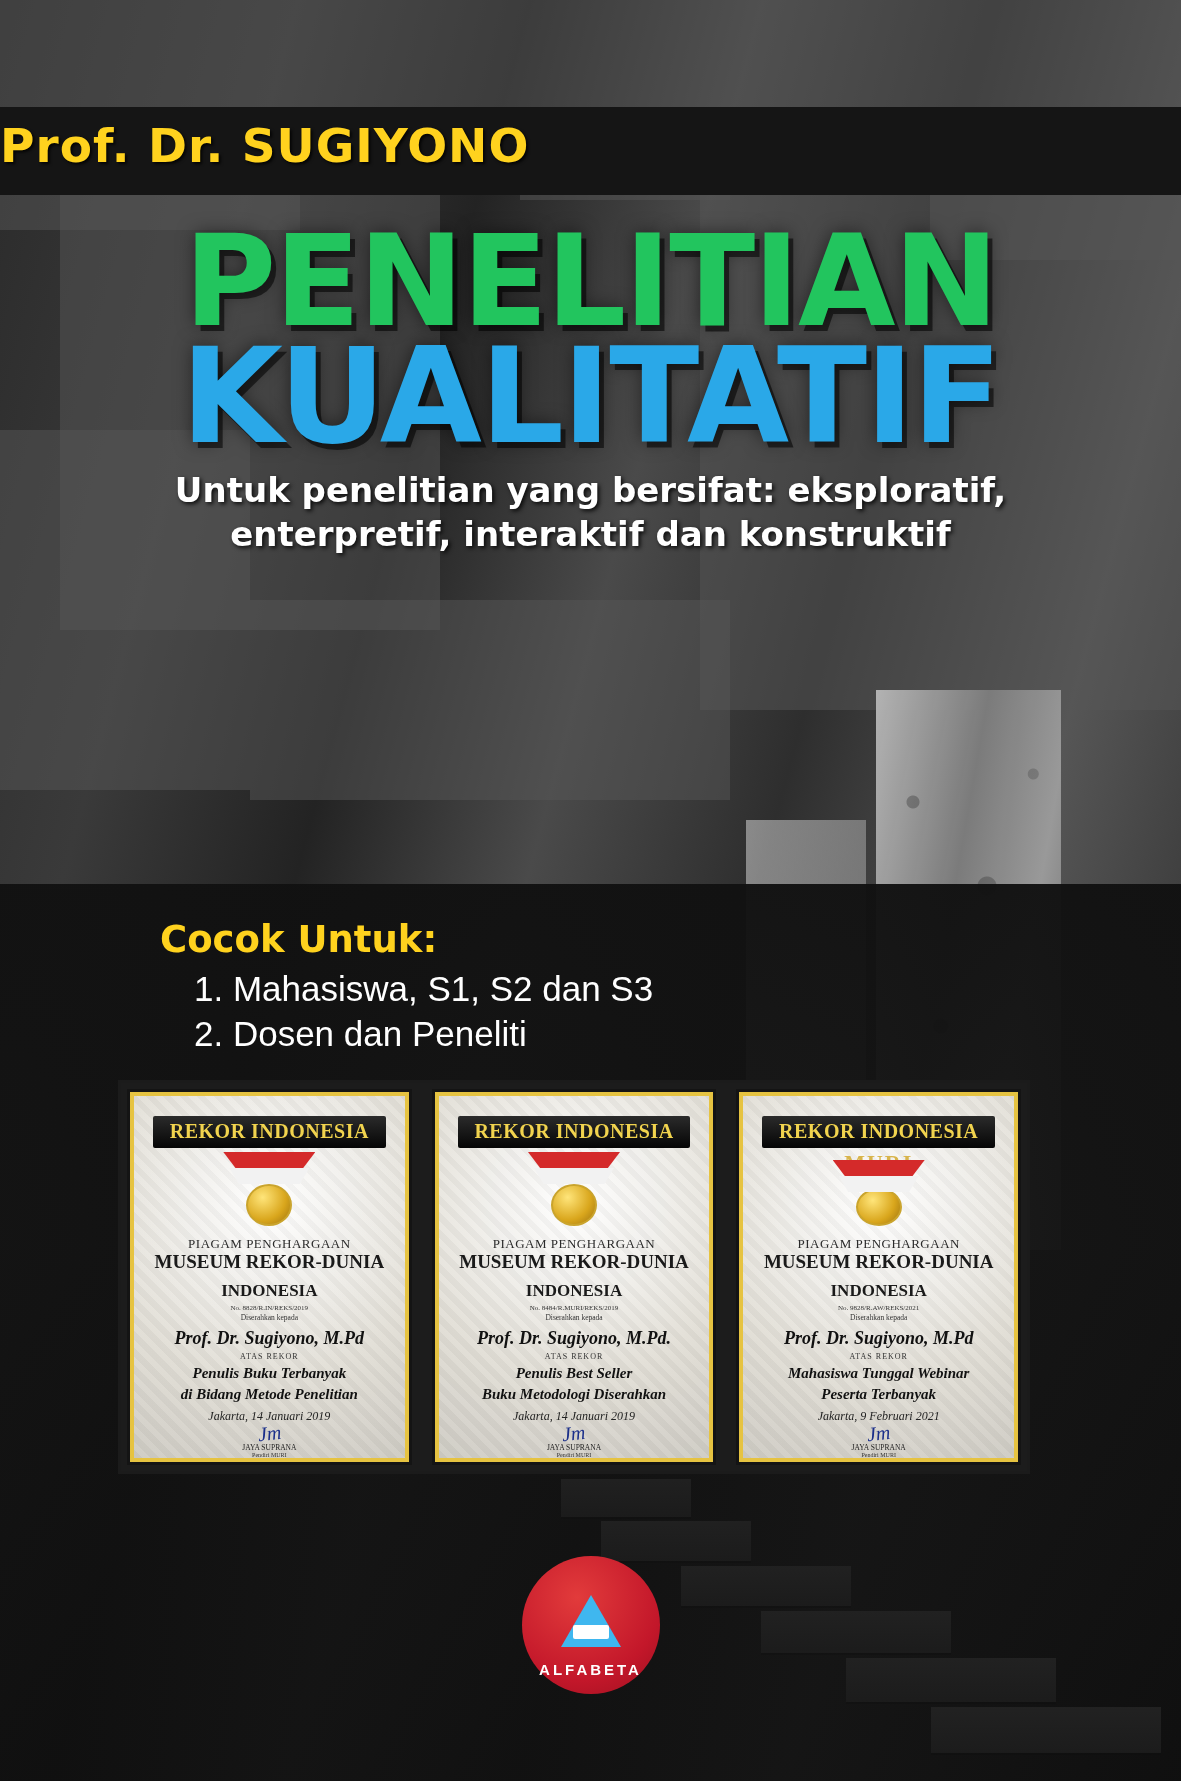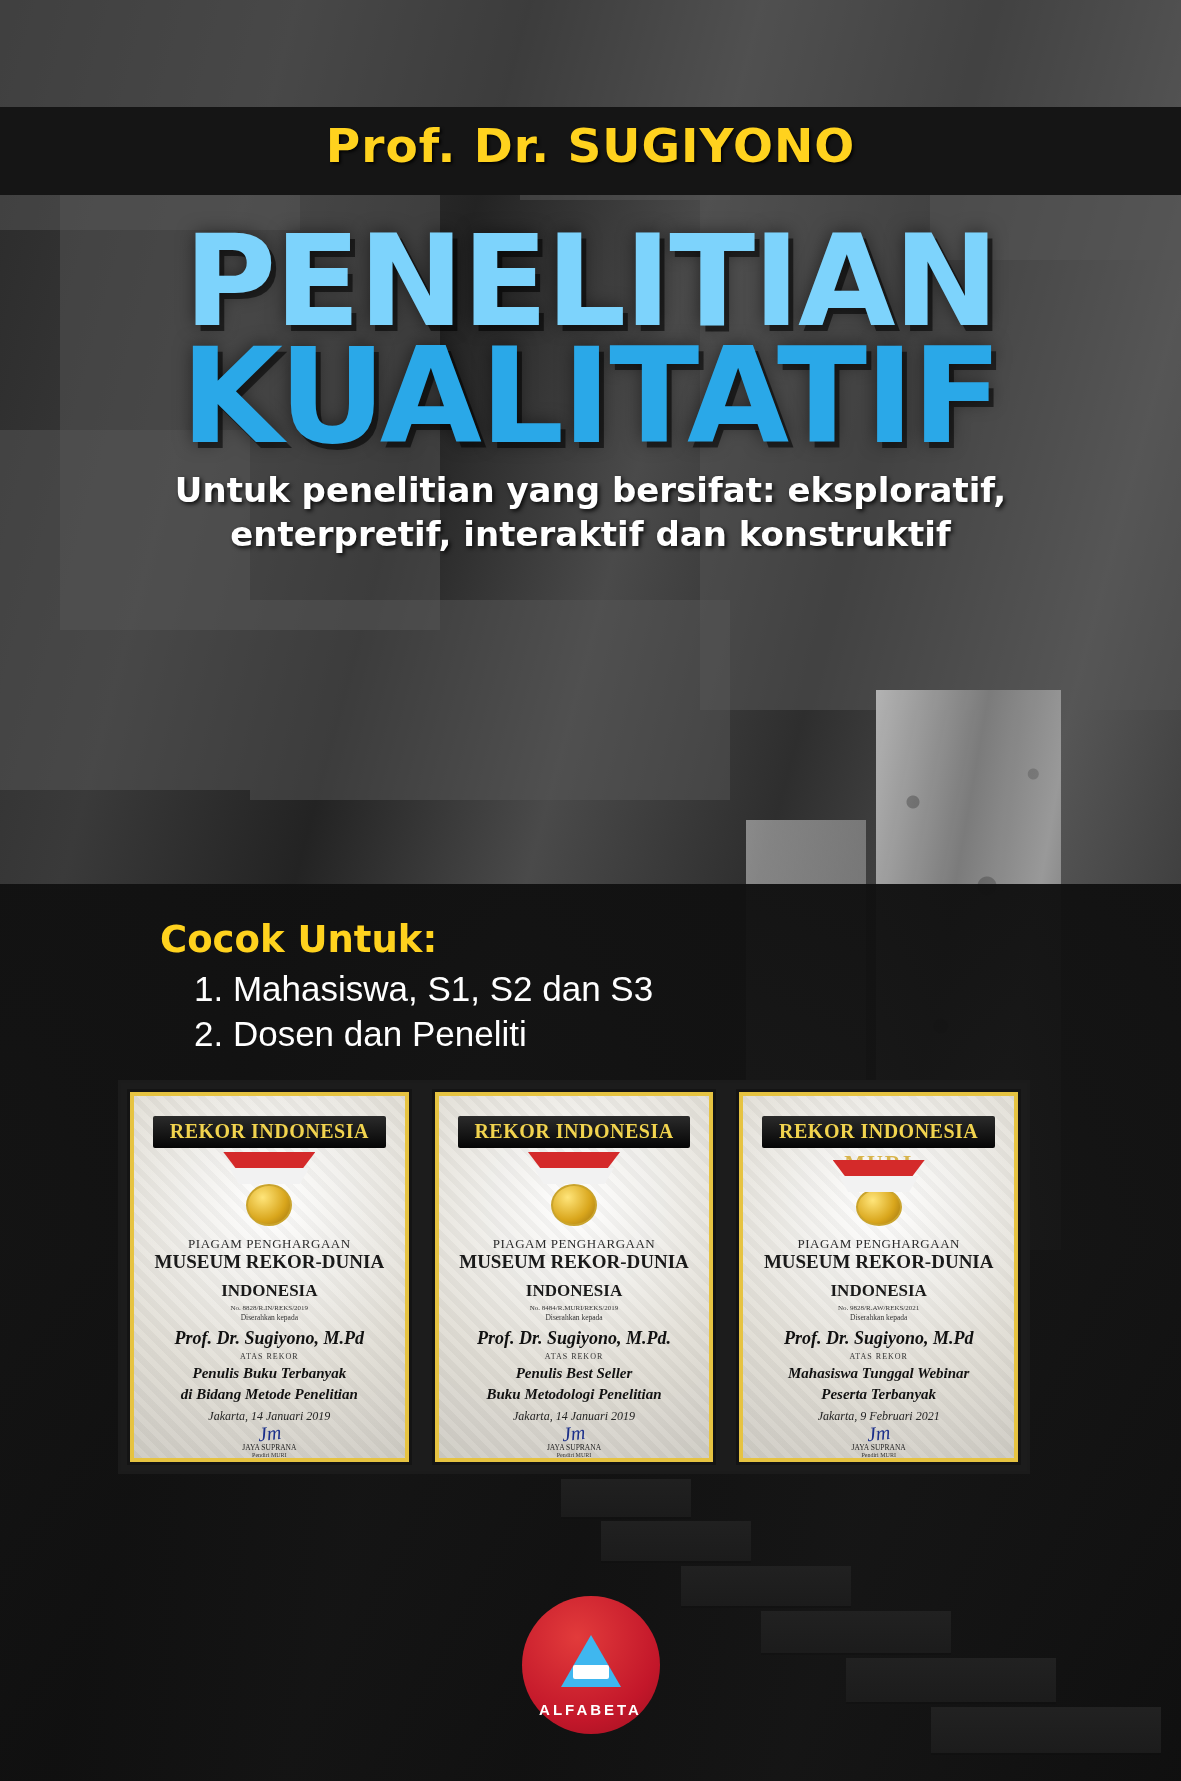--- a/index.html
+++ b/index.html
@@ -79,21 +79,21 @@
     background: #151515;
   }
   .band-bottom {
     position: absolute; left: 0; top: 884px; width: 100%; height: 897px;
     background: linear-gradient(180deg, rgba(17,17,17,.97) 0%, rgba(17,17,17,.93) 40%, rgba(14,14,14,.9) 100%);
   }
 
   
   .author {
     position: absolute; left: 0; top: 118px; width: 100%;
-    text-align: center;
+    text-align: left;
     color: #ffd21e;
     font-size: 47px;
     font-weight: bold;
     letter-spacing: 1px;
     font-family: "DejaVu Sans", sans-serif;
     text-shadow: 2px 2px 3px rgba(0,0,0,.8);
   }
 
   
   .titles {
@@ -107,21 +107,21 @@
     line-height: .92;
     letter-spacing: -2px;
   }
   .t1 {
     font-size: 142px;
     color: #ffd21e;
     text-shadow: 5px 6px 0 rgba(0,0,0,.55), 0 0 18px rgba(0,0,0,.5);
   }
   .t2 {
     font-size: 126px;
-    color: #7dd3fc;
+    color: #22c55e;
     margin-top: -6px;
     text-shadow: 5px 6px 0 rgba(0,0,0,.55), 0 0 18px rgba(0,0,0,.5);
   }
   .t3 {
     font-size: 132px;
     color: #2aa8e8;
     margin-top: -4px;
     text-shadow: 5px 6px 0 rgba(0,0,0,.55), 0 0 18px rgba(0,0,0,.5);
   }
   .subtitle {
@@ -314,21 +314,21 @@
   }
   .sign-role {
     font-family: "Liberation Serif", serif;
     font-size: 6px;
     color: #333;
   }
 
   
   .logo-wrap {
     position: absolute;
-    left: 50%; top: 1596px;
+    left: 50%; top: 1556px;
     transform: translateX(-50%);
     width: 138px; height: 138px; text-align: center;
   }
   .logo-circle {
     width: 138px; height: 138px;
     border-radius: 50%;
     background: radial-gradient(circle at 40% 30%, #e23b3b, #c3172a 65%, #9d1020 100%);
     position: relative;
     display: flex;
     flex-direction: column;
@@ -445,21 +445,21 @@
         </div>
         <div class="medal"></div>
         <div class="cert-t1">PIAGAM PENGHARGAAN</div>
         <div class="cert-t2">MUSEUM REKOR-DUNIA</div>
         <div class="cert-t3">INDONESIA</div>
         <div class="cert-no">No. 8484/R.MURI/REKS/2019</div>
         <div class="cert-small">Diserahkan kepada</div>
         <div class="cert-name">Prof. Dr. Sugiyono, M.Pd.</div>
         <div class="cert-atas">ATAS REKOR</div>
         <div class="cert-ach">Penulis Best Seller</div>
-        <div class="cert-ach">Buku Metodologi Penelitian</div>
+        <div class="cert-ach">Buku Metodologi Diserahkan</div>
         <div class="cert-date">Jakarta, 14 Januari 2019</div>
         <div class="sign">Jm</div>
         <div class="sign-name">JAYA SUPRANA</div>
         <div class="sign-role">Pendiri MURI</div>
       </div>
     </div>
 
     <div class="cert">
       <div class="cert-inner">
         <div class="cert-banner">REKOR INDONESIA</div>

